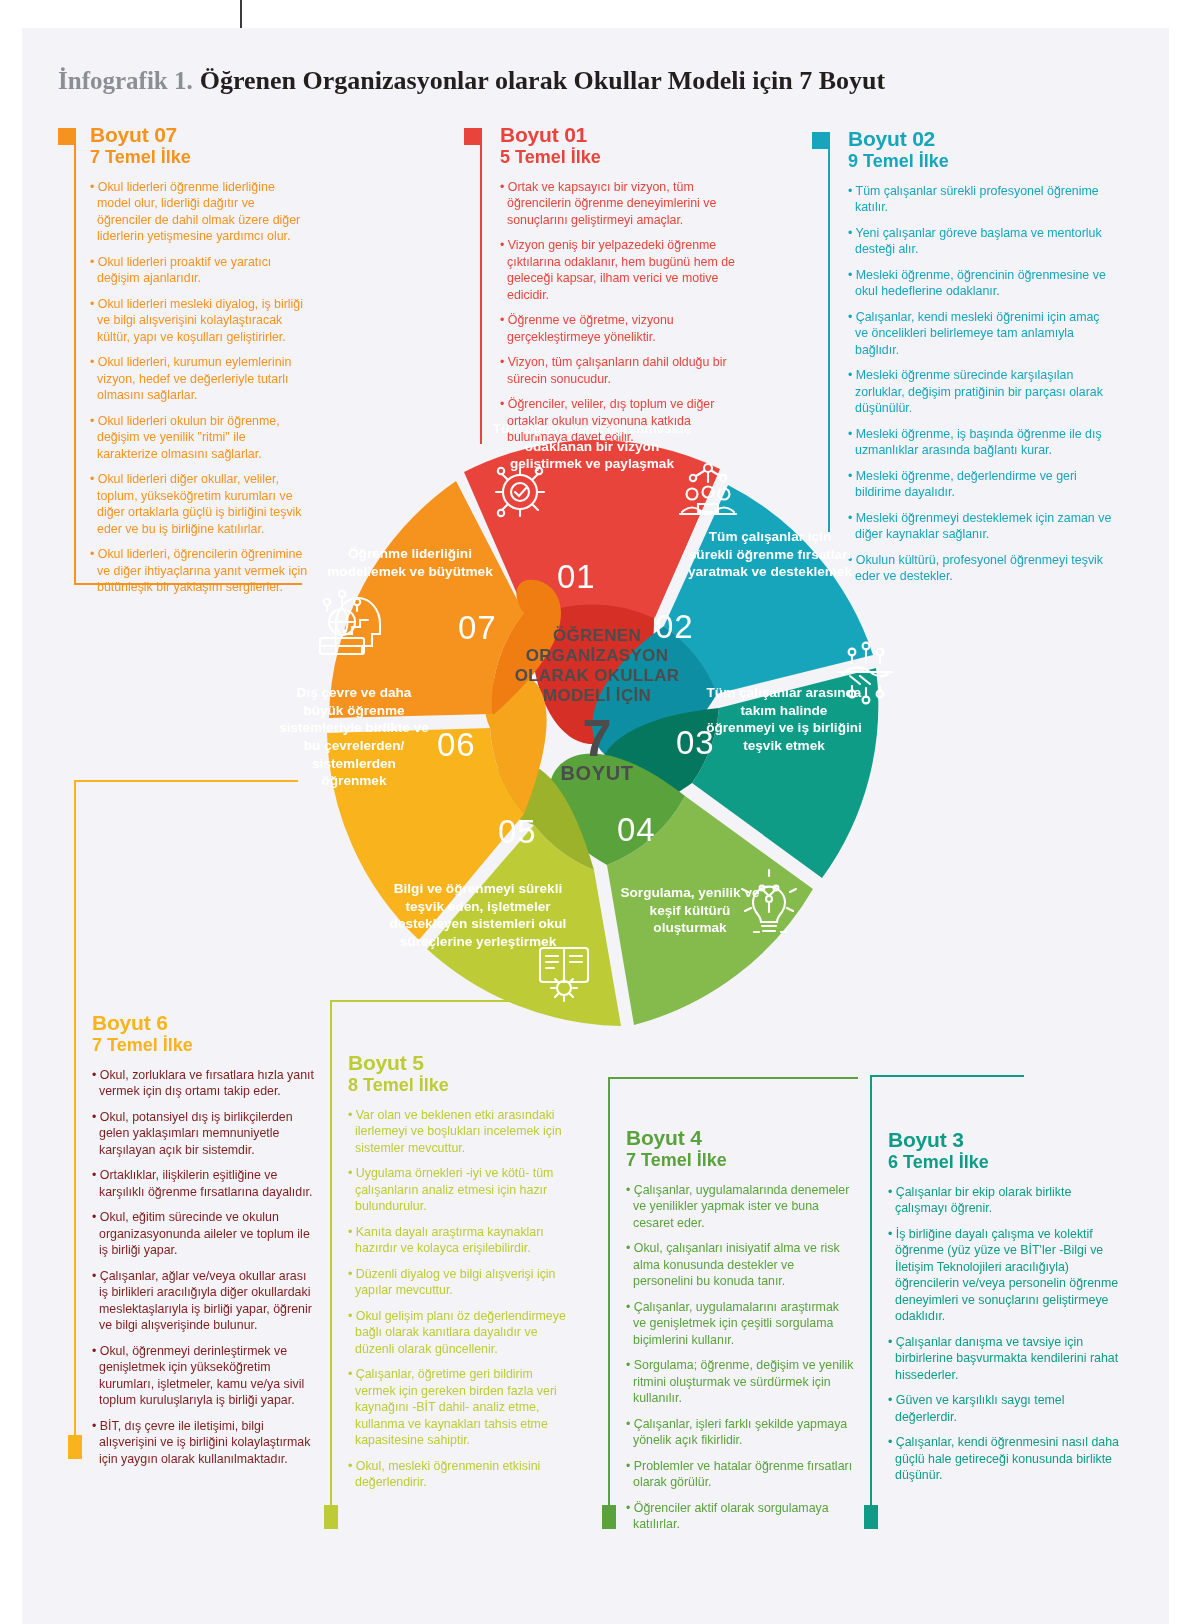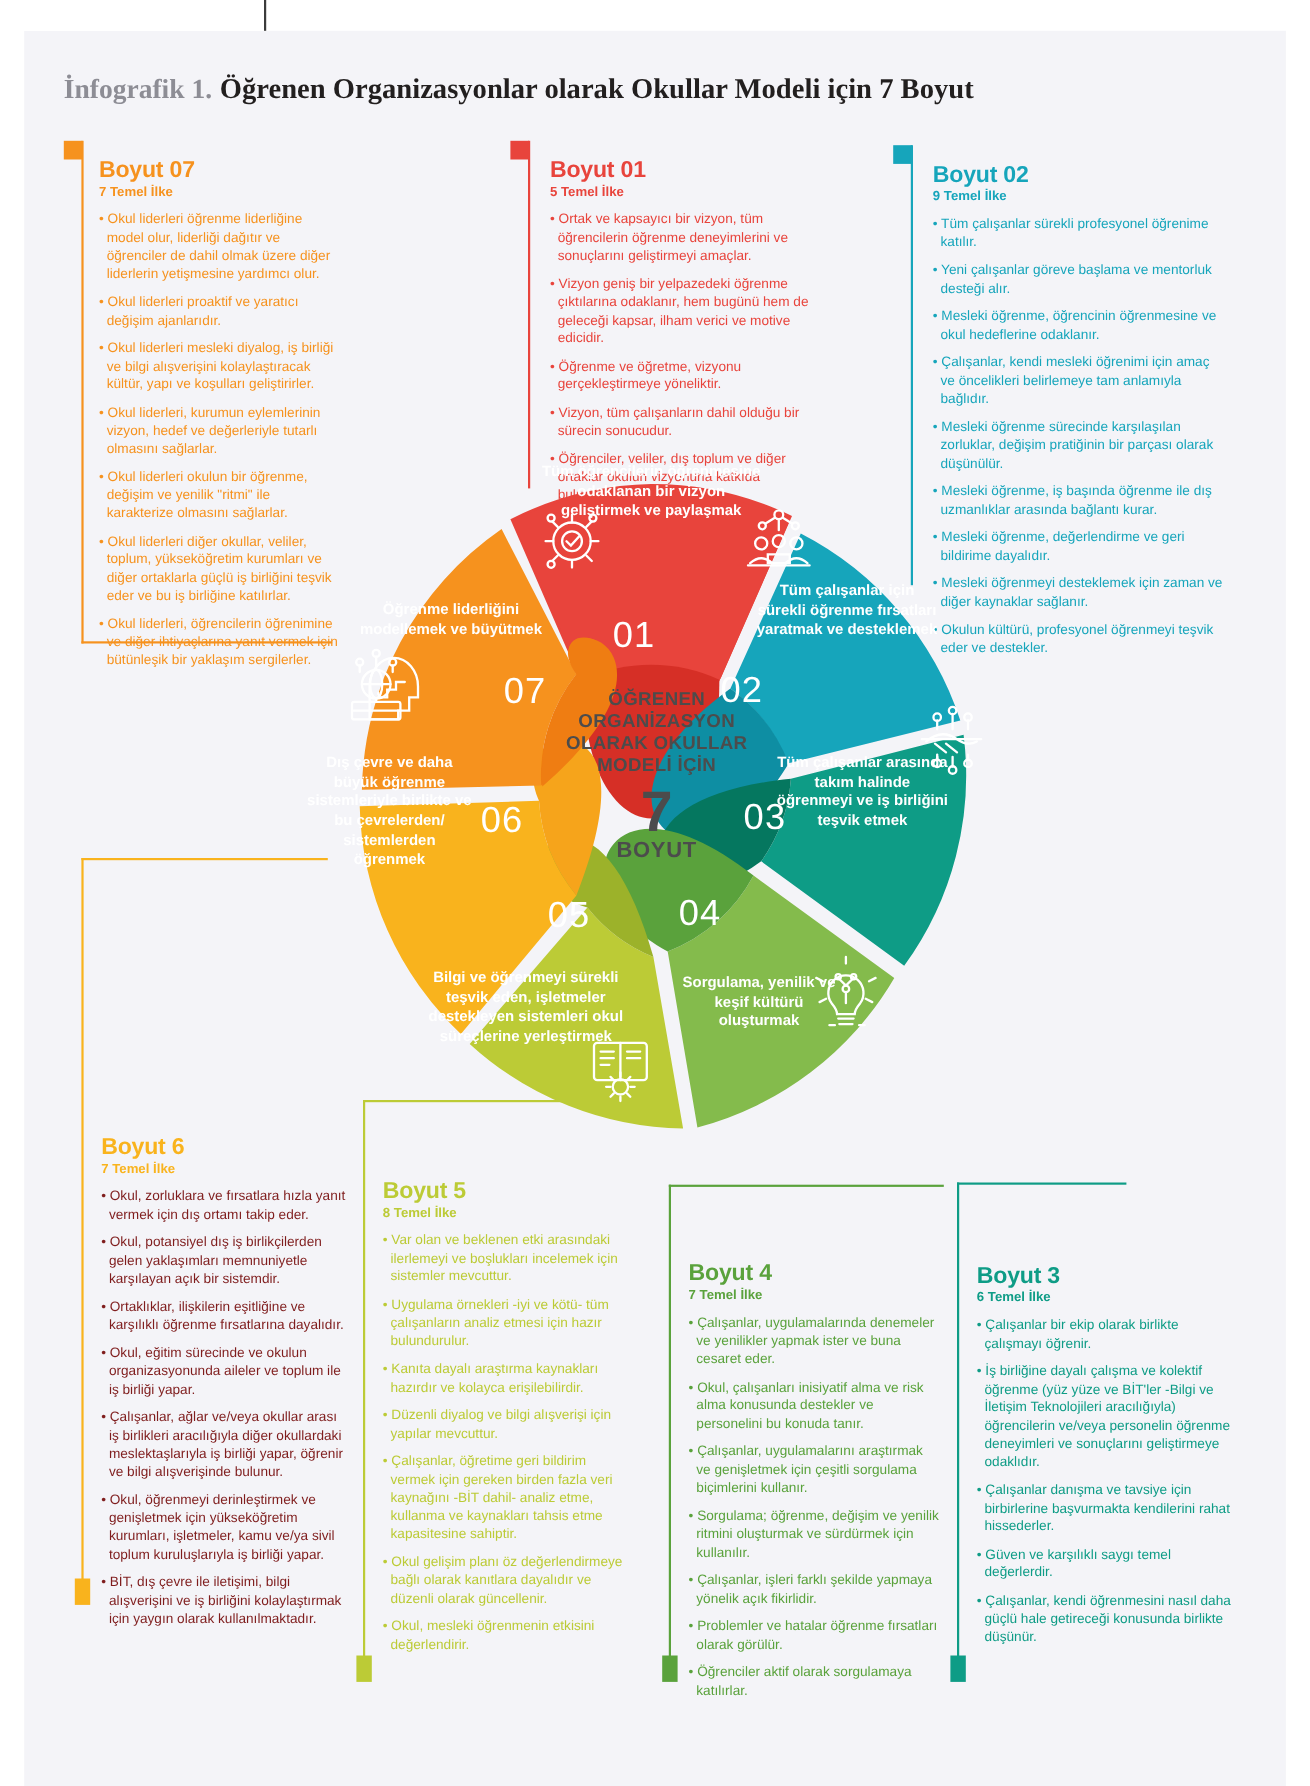--- a/index.html
+++ b/index.html
@@ -53,31 +53,31 @@
   }
 
   
   .block { position: absolute; }
   .block .rule { position: absolute; }
   .block-head {
     font-size: 21px; font-weight: bold; line-height: 1.05;
     letter-spacing: -0.2px;
   }
   .block-sub {
-    font-size: 12px; font-weight: bold; line-height: 1.2; margin-top: 1px;
+    font-size: 18px; font-weight: bold; line-height: 1.2; margin-top: 1px;
   }
   .bullets { margin-top: 10px; }
   .bullets p {
     margin: 0 0 9px 0;
     font-size: 12.4px;
     line-height: 1.33;
     text-indent: -7px;
     padding-left: 7px;
   }
-  .block-body { position: relative; margin-top: 20px; }
+  .block-body { position: relative; }
 
   .sq { position: absolute; width: 17px; height: 17px; }
 
   
   .wheel {
     position: absolute;
     left: 262px; top: 404px;
     width: 660px; height: 660px;
   }
   .wheel svg { display:block; }
@@ -205,22 +205,22 @@
     <div class="rule" style="left:0; top:0; width:2px; height:512px; background:#bccb36;"></div>
     <div class="sq" style="left:-6px; top:505px; width:14px; height:24px; background:#bccb36;"></div>
     <div class="block-body" style="margin-left:18px; width:228px; padding-top:52px;">
       <div class="block-head" style="color:#bccb36;">Boyut 5</div>
       <div class="block-sub" style="color:#bccb36;">8 Temel İlke</div>
       <div class="bullets" style="color:#bccb36;">
         <p>• Var olan ve beklenen etki arasındaki ilerlemeyi ve boşlukları incelemek için sistemler mevcuttur.</p>
         <p>• Uygulama örnekleri -iyi ve kötü- tüm çalışanların analiz etmesi için hazır bulundurulur.</p>
         <p>• Kanıta dayalı araştırma kaynakları hazırdır ve kolayca erişilebilirdir.</p>
         <p>• Düzenli diyalog ve bilgi alışverişi için yapılar mevcuttur.</p>
+        <p>• Okul gelişim planı öz değerlendirmeye bağlı olarak kanıtlara dayalıdır ve düzenli olarak güncellenir.</p>
         <p>• Çalışanlar, öğretime geri bildirim vermek için gereken birden fazla veri kaynağını -BİT dahil- analiz etme, kullanma ve kaynakları tahsis etme kapasitesine sahiptir.</p>
-        <p>• Okul gelişim planı öz değerlendirmeye bağlı olarak kanıtlara dayalıdır ve düzenli olarak güncellenir.</p>
         <p>• Okul, mesleki öğrenmenin etkisini değerlendirir.</p>
       </div>
     </div>
   </div>
 
   <div class="block" style="left:608px; top:1077px; width:250px;">
     <div class="rule" style="left:0; top:0; width:250px; height:2px; background:#5aa23c;"></div>
     <div class="rule" style="left:0; top:0; width:2px; height:436px; background:#5aa23c;"></div>
     <div class="sq" style="left:-6px; top:428px; width:14px; height:24px; background:#5aa23c;"></div>
     <div class="block-body" style="margin-left:18px; width:228px; padding-top:50px;">

